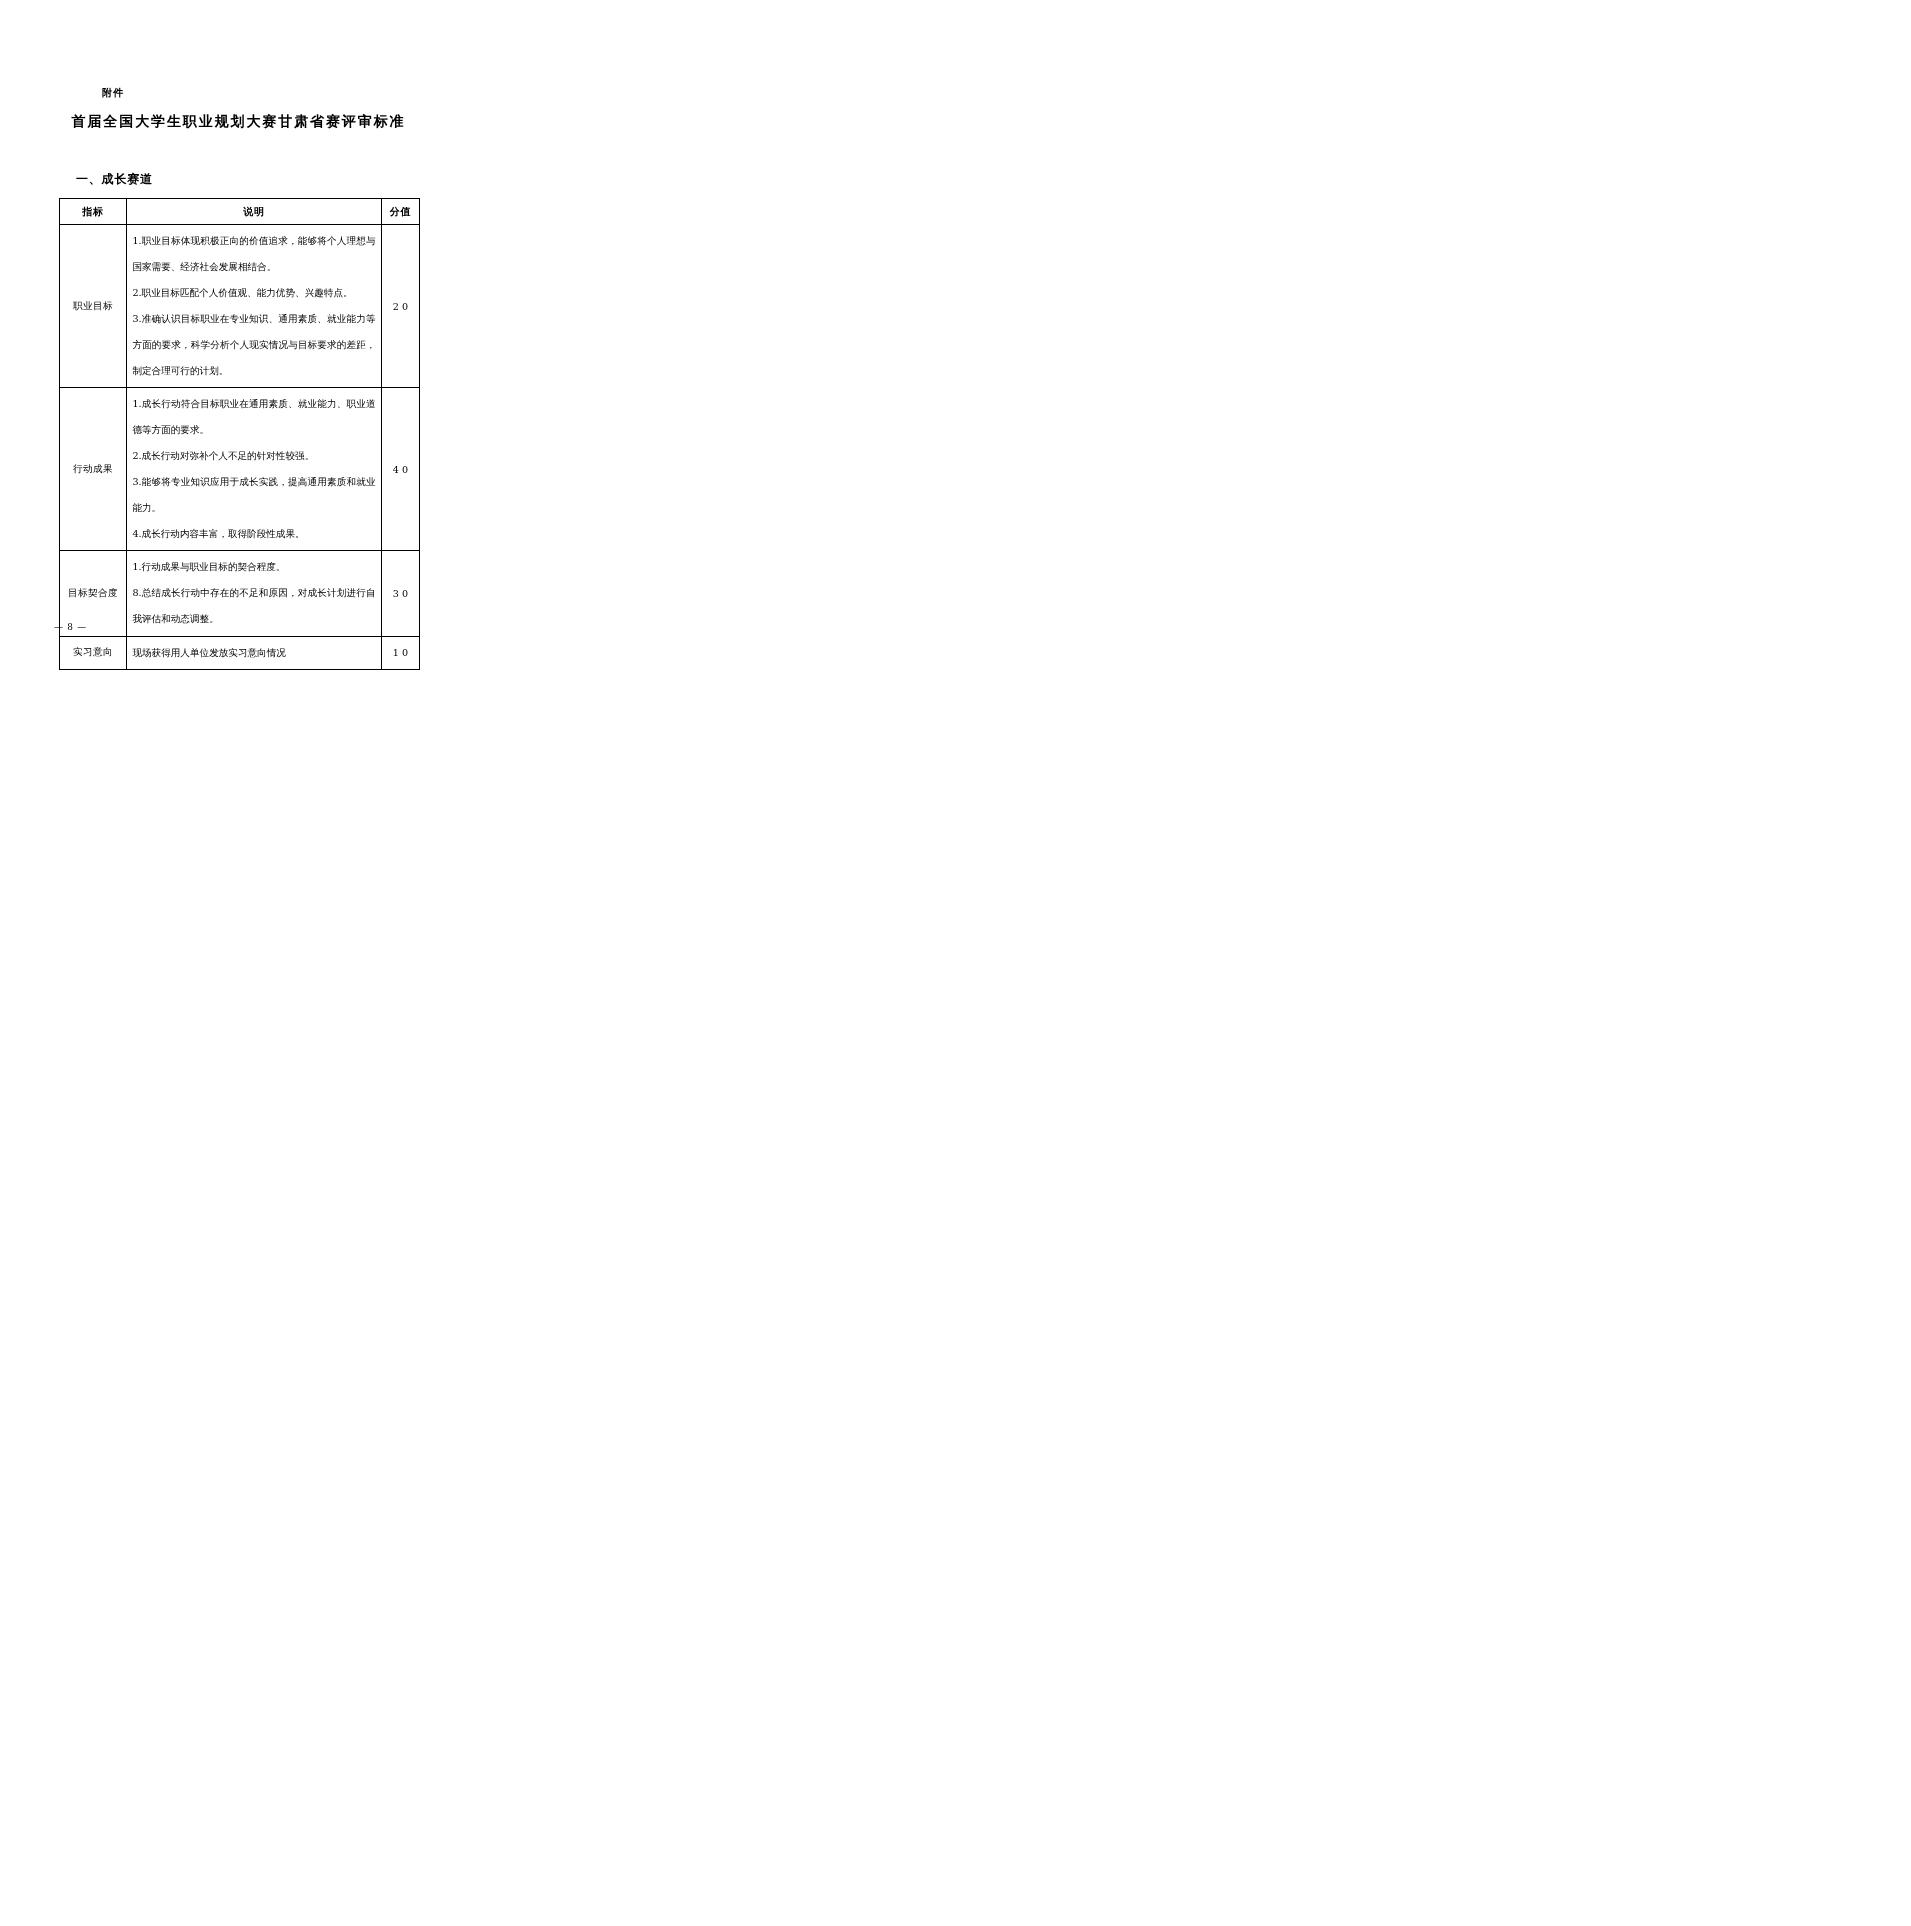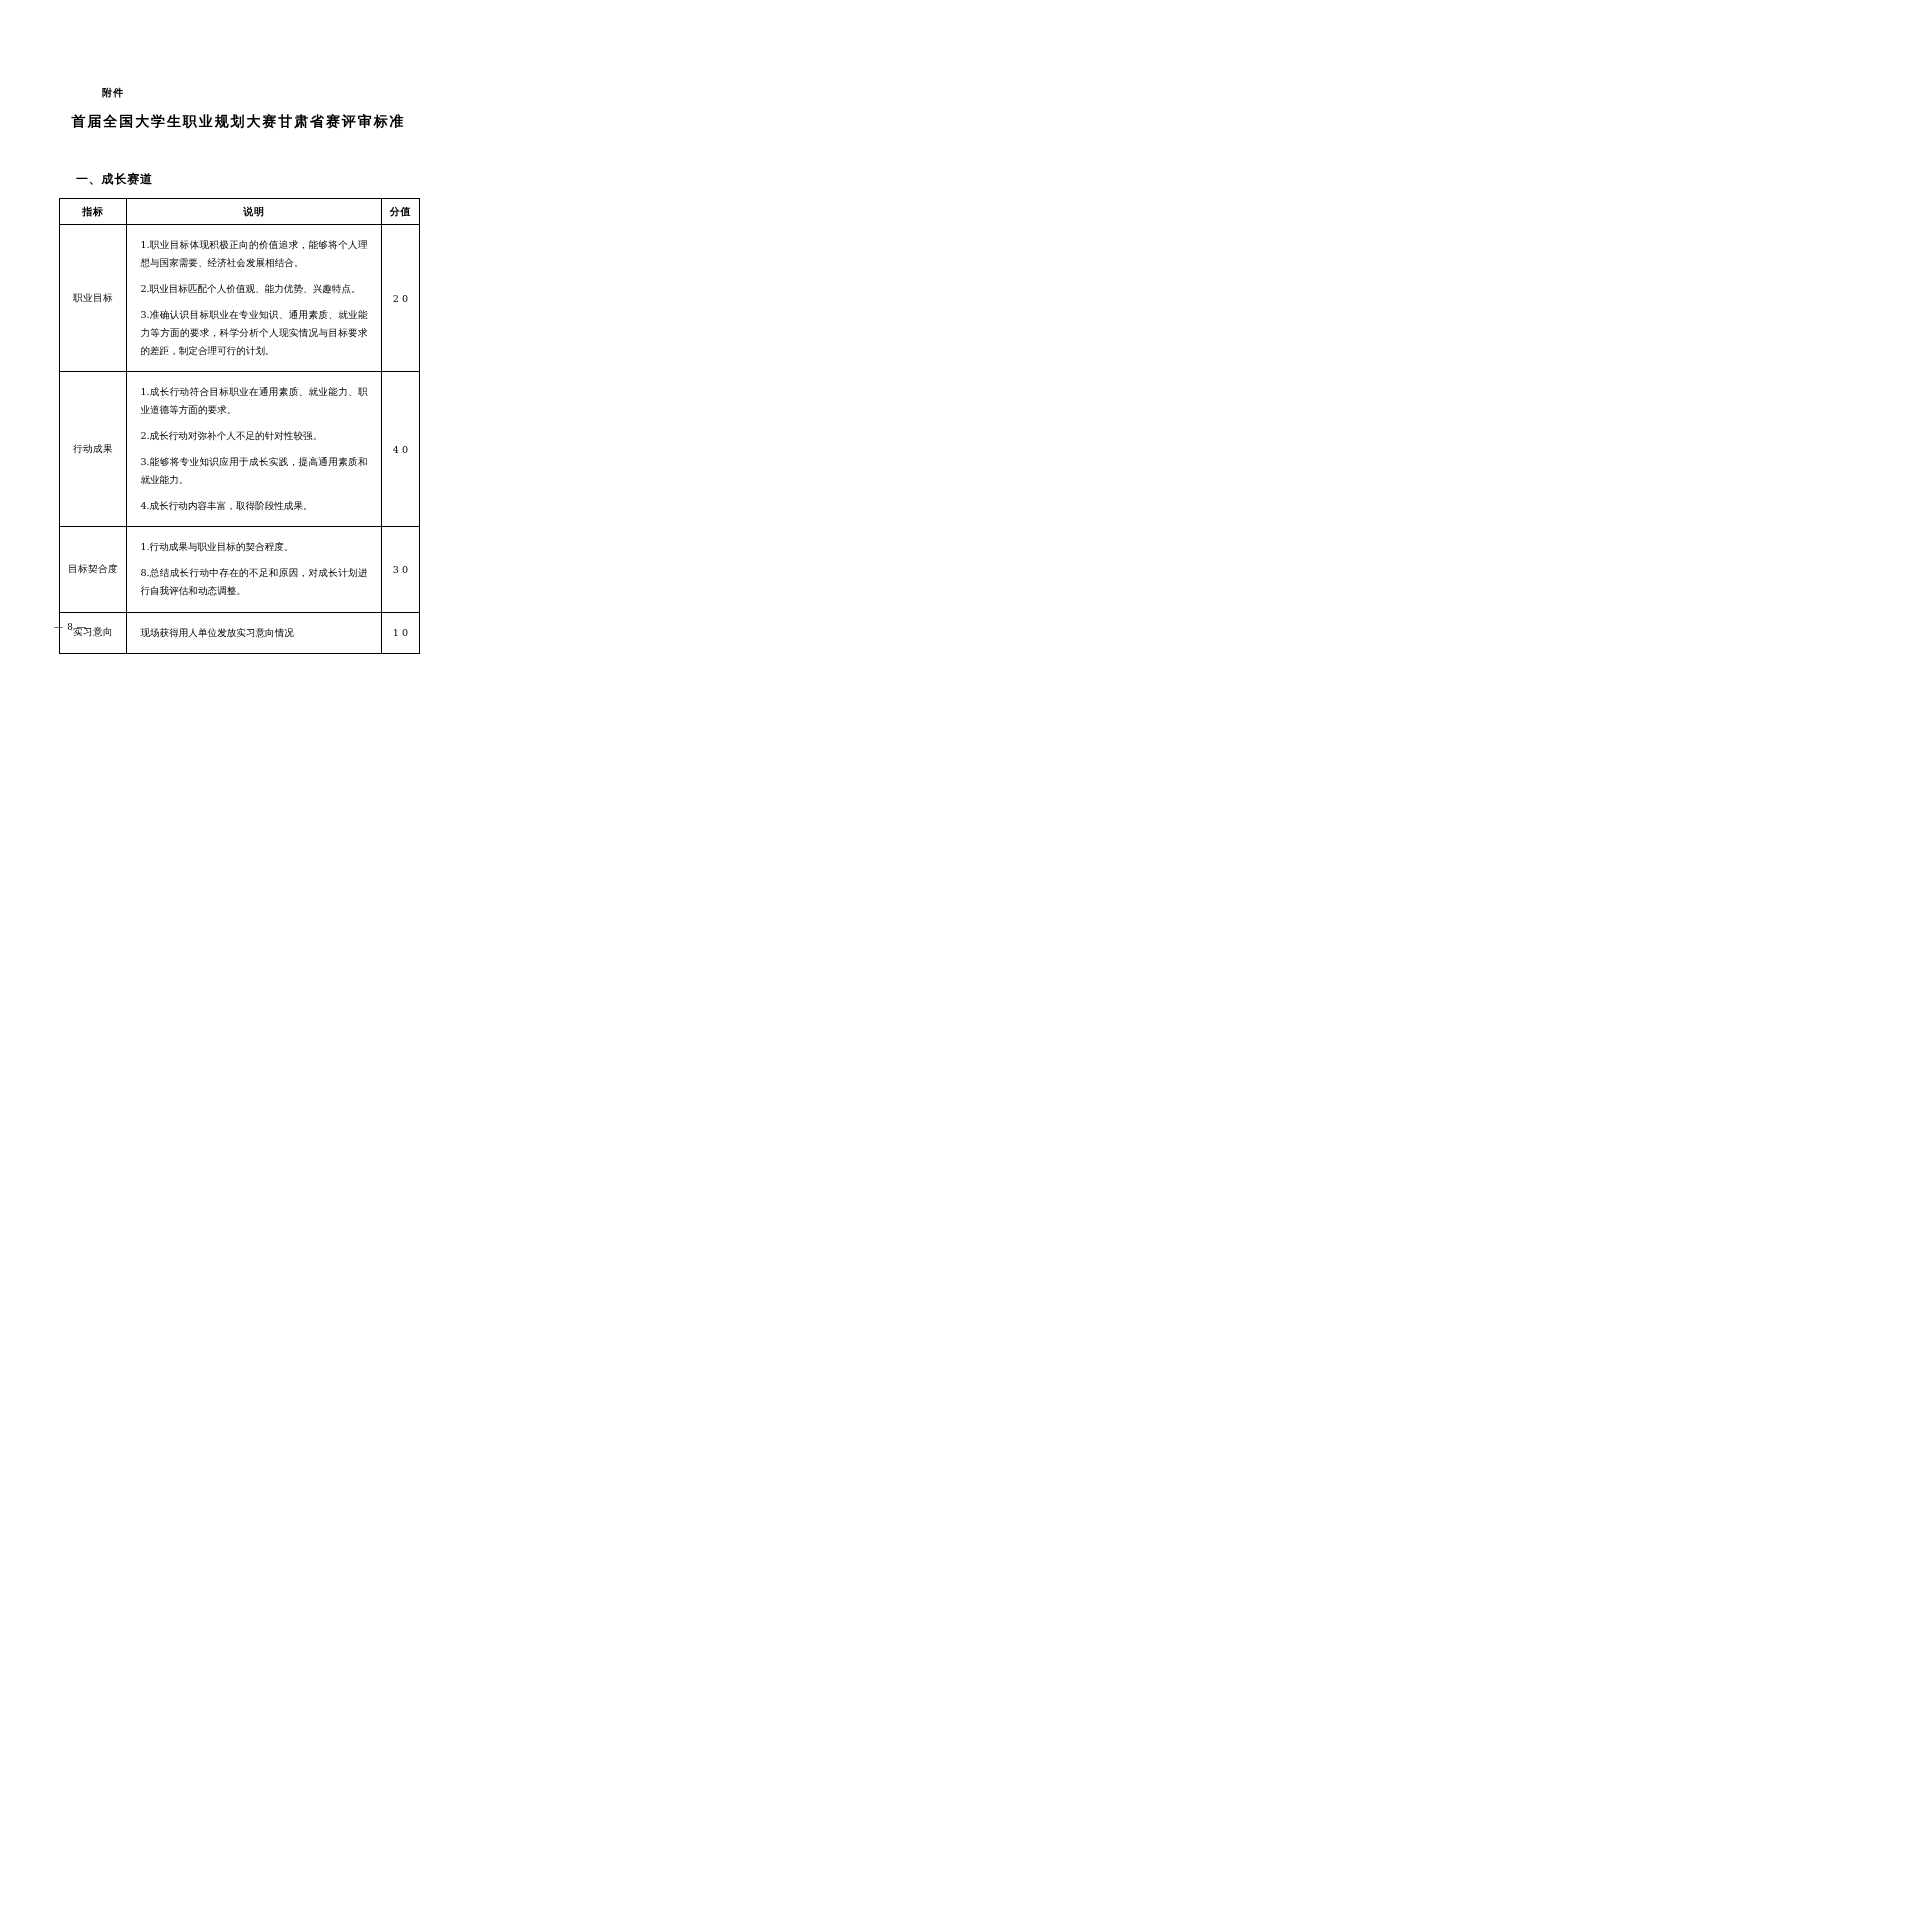--- a/index.html
+++ b/index.html
@@ -85,22 +85,22 @@
   .score-table tbody tr:nth-child(3) { height: 59px; }
   .score-table tbody tr:nth-child(4) { height: 28px; }
   td.cell-indicator {
     text-align: center;
     letter-spacing: 0.4px;
   }
   td.cell-desc {
     padding: 3.1px 5.4px;
   }
   td.cell-desc p.criteria-item {
-    margin: 8px;
-    line-height: 18px;
+    margin: 0;
+    line-height: 26px;
     text-align: justify;
   }
   td.cell-score {
     text-align: center;
     letter-spacing: 3.1px;
     text-indent: 3.1px;
   }
   .page-number {
     position: absolute;
     left: 54px;

